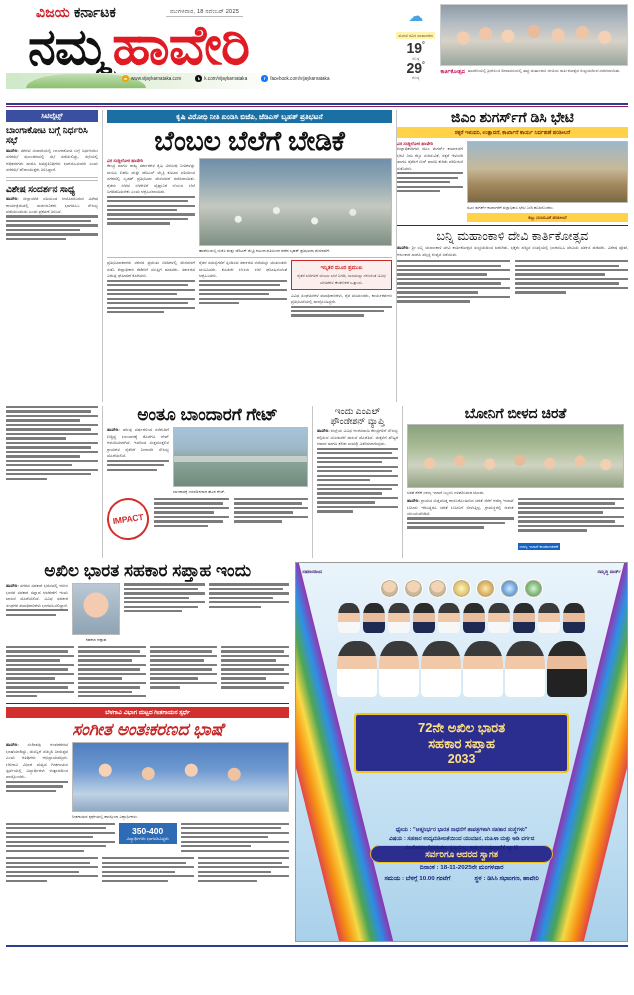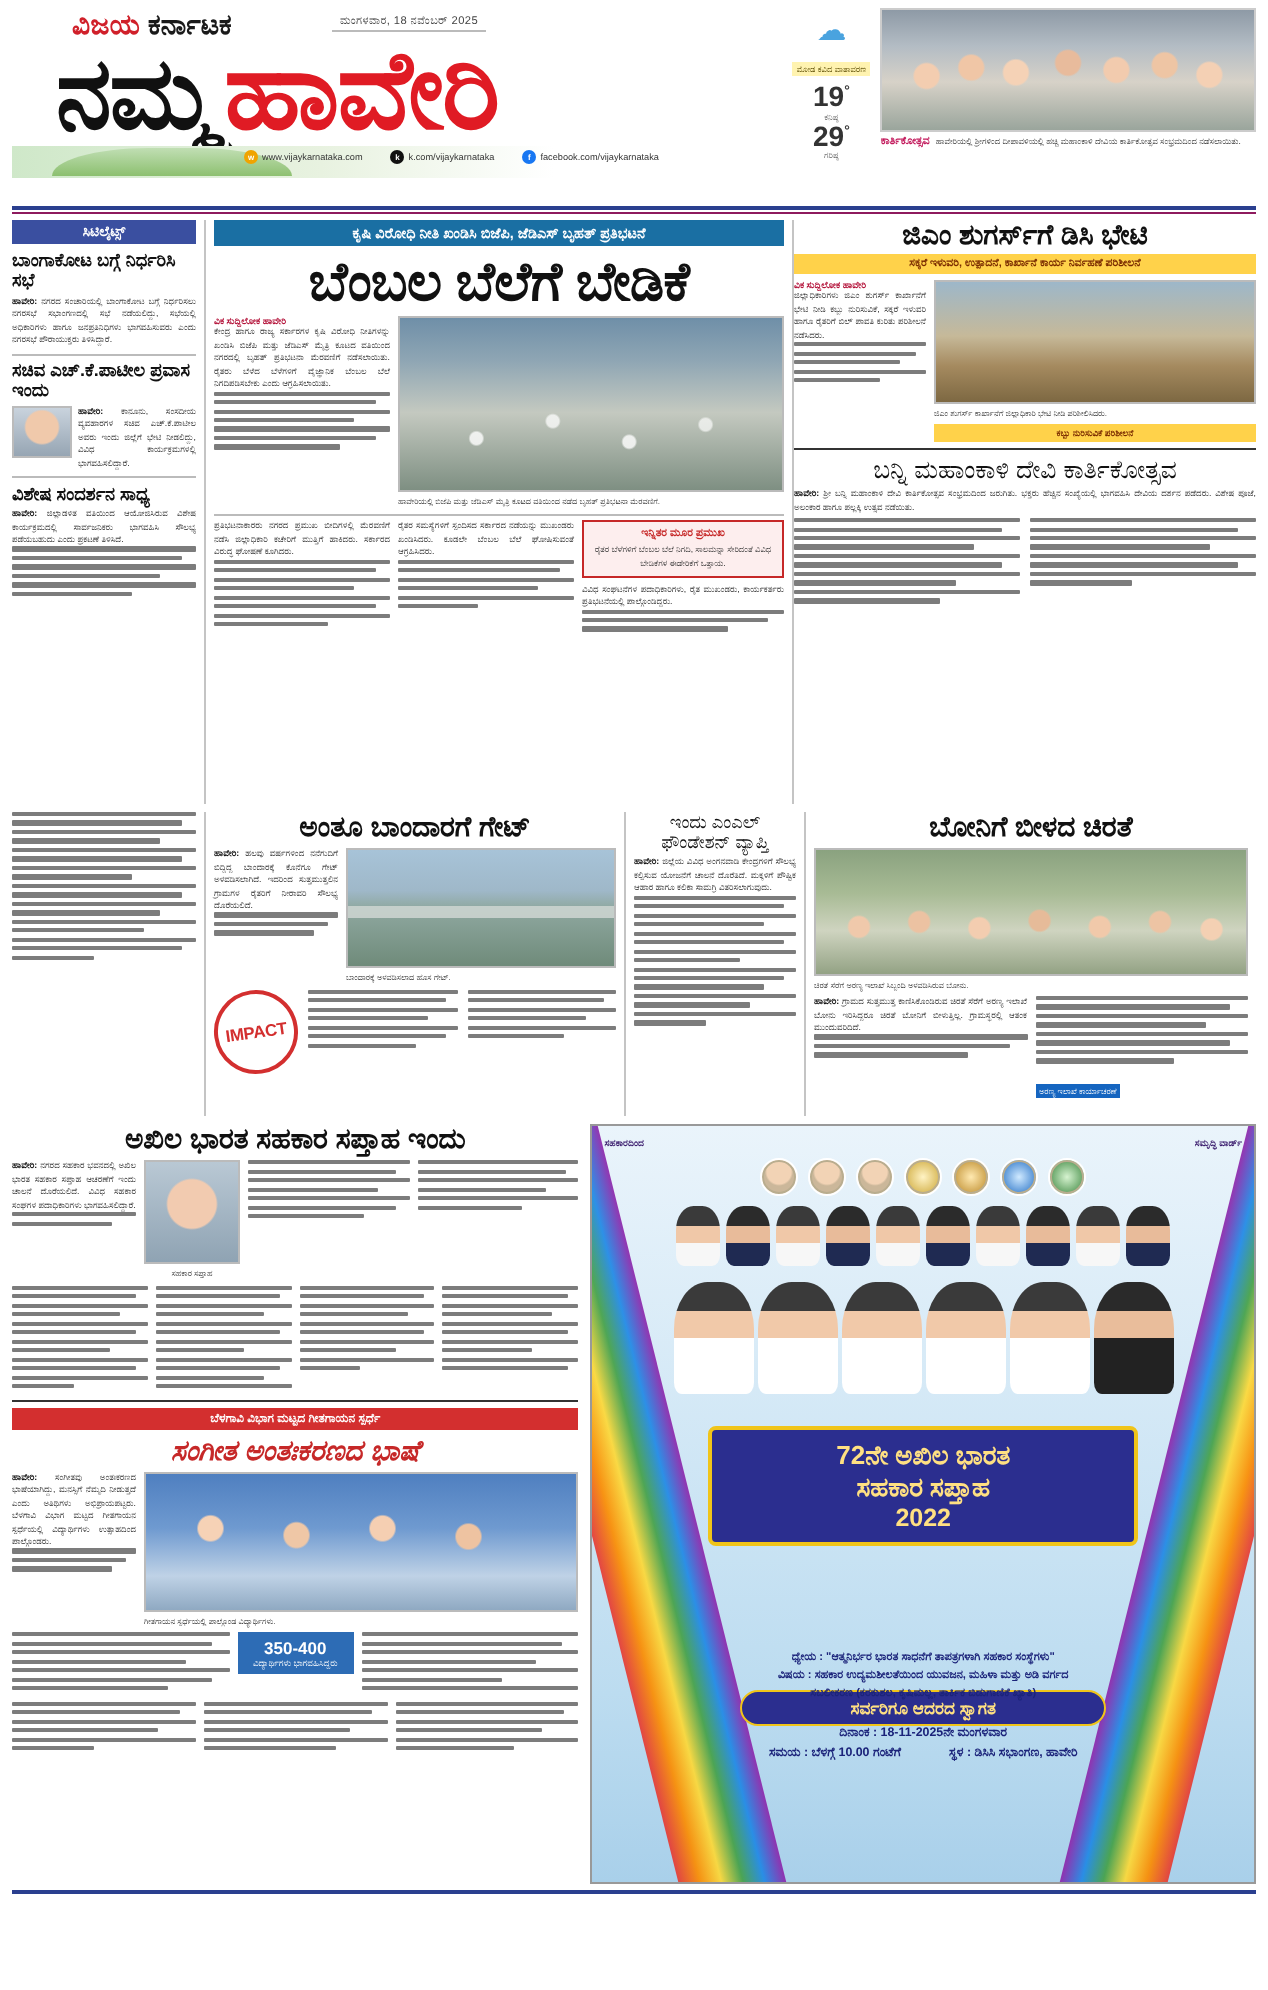--- a/index.html
+++ b/index.html
@@ -80,21 +80,21 @@
 
   
   .kn { font-family: "Liberation Sans", sans-serif; }
   .band { background: #1a6fa3; color: #fff; text-align: center; font-size: 7.2px;
           padding: 2px 3px; font-weight: bold; }
   .band-yellow { background: #ffd24a; color: #7a2b00; text-align: center;
                  font-size: 5.4px; padding: 2px; font-weight: bold; }
   .band-red { background: #d32f2f; color: #fff; text-align: center; font-size: 6px;
               padding: 2px; font-weight: bold; }
   .hl-xl { font-size: 27px; font-weight: bold; color: #111; text-align: center; line-height: 1.05; letter-spacing: -.3px; }
-  .hl-lg { font-size: 14px; font-weight: bold; color: #111; text-align: center; line-height: 1.08; }
+  .hl-lg { font-size: 17px; font-weight: bold; color: #111; text-align: center; line-height: 1.08; }
   .hl-md { font-size: 14px; font-weight: bold; color: #111; text-align: center; line-height: 1.1; }
   .hl-sm { font-size: 11px; font-weight: normal; color: #111; line-height: 1.12; }
   .body-txt { font-size: 4.3px; color: #2a2a2a; line-height: 1.5; text-align: justify; }
   .byline { font-size: 4.4px; font-weight: bold; color: #111; }
   .bullet-lead { font-size: 4.6px; font-weight: bold; color: #b4133a; }
   .hr-thin { height: .5px; background: #bbb; margin: 3px 0; }
   .hr-dark { height: 1px; background: #333; margin: 3px 0; }
   .vrule { border-left: .5px solid #c4c4c4; }
 
   
@@ -320,30 +320,20 @@
       <div>
         <div class="side-title kn">ಬಾಂಗಾಕೋಟ ಬಗ್ಗೆ ನಿರ್ಧರಿಸಿ ಸಭೆ</div>
         <div class="body-txt kn">
           <span class="byline">ಹಾವೇರಿ:</span>
           <span>ನಗರದ ಸಂಚಾರಿಯಲ್ಲಿ ಬಾಂಗಾಕೋಟ ಬಗ್ಗೆ ನಿರ್ಧರಿಸಲು ನಗರಸಭೆ ಸಭಾಂಗಣದಲ್ಲಿ ಸಭೆ ನಡೆಯಲಿದ್ದು, ಸಭೆಯಲ್ಲಿ ಅಧಿಕಾರಿಗಳು ಹಾಗೂ ಜನಪ್ರತಿನಿಧಿಗಳು ಭಾಗವಹಿಸುವರು ಎಂದು ನಗರಸಭೆ ಪೌರಾಯುಕ್ತರು ತಿಳಿಸಿದ್ದಾರೆ.</span>
         </div>
       </div>
 
       <div class="hr-thin"></div>
 
-      <div>
-        <div class="side-title kn">ಸಚಿವ ಎಚ್.ಕೆ.ಪಾಟೀಲ ಪ್ರವಾಸ ಇಂದು</div>
-        <div style="display:flex;gap:3px;">
-          <div style="width:30px;height:26px;border:.5px solid #bbb;background:radial-gradient(circle at 50% 40%,#f0c9ab 8px,transparent 9px),linear-gradient(to bottom,#c9d3dd,#96a5b3);flex:none;"></div>
-          <div class="body-txt kn">
-            <span class="byline">ಹಾವೇರಿ:</span>
-            <span>ಕಾನೂನು, ಸಂಸದೀಯ ವ್ಯವಹಾರಗಳ ಸಚಿವ ಎಚ್.ಕೆ.ಪಾಟೀಲ ಅವರು ಇಂದು ಜಿಲ್ಲೆಗೆ ಭೇಟಿ ನೀಡಲಿದ್ದು, ವಿವಿಧ ಕಾರ್ಯಕ್ರಮಗಳಲ್ಲಿ ಭಾಗವಹಿಸಲಿದ್ದಾರೆ.</span>
-          </div>
-        </div>
-      </div>
 
       <div class="hr-thin"></div>
 
       <div>
         <div class="side-title kn">ವಿಶೇಷ ಸಂದರ್ಶನ ಸಾಧ್ಯ</div>
         <div class="body-txt kn">
           <span class="byline">ಹಾವೇರಿ:</span>
           <span>ಜಿಲ್ಲಾಡಳಿತ ವತಿಯಿಂದ ಆಯೋಜಿಸಿರುವ ವಿಶೇಷ ಕಾರ್ಯಕ್ರಮದಲ್ಲಿ ಸಾರ್ವಜನಿಕರು ಭಾಗವಹಿಸಿ ಸೌಲಭ್ಯ ಪಡೆಯಬಹುದು ಎಂದು ಪ್ರಕಟಣೆ ತಿಳಿಸಿದೆ.</span>
         </div>
         <span class="fake s100"></span>
@@ -782,21 +772,21 @@
           <div class="bl"></div>
           <div class="bl"></div>
           <div class="bl"></div>
           <div class="bl"></div>
           <div class="bl dark"></div>
         </div>
 
         <div class="ad-title-box">
           <div class="t kn">72ನೇ ಅಖಿಲ ಭಾರತ</div>
           <div class="t kn">ಸಹಕಾರ ಸಪ್ತಾಹ</div>
-          <div class="y">2022</div>
+          <div class="y">2033</div>
         </div>
 
         <div class="ad-welcome kn">ಸರ್ವರಿಗೂ ಆದರದ ಸ್ವಾಗತ</div>
 
         <div class="ad-lines">
           <div class="kn">ಧ್ಯೇಯ : "ಆತ್ಮನಿರ್ಭರ ಭಾರತ ಸಾಧನೆಗೆ ತಾಪತ್ರಗಳಾಗಿ ಸಹಕಾರ ಸಂಸ್ಥೆಗಳು"</div>
           <div class="kn">ವಿಷಯ : ಸಹಕಾರ ಉದ್ಯಮಶೀಲತೆಯಿಂದ ಯುವಜನ, ಮಹಿಳಾ ಮತ್ತು ಅಡಿ ವರ್ಗದ</div>
           <div class="kn">ಸಬಲೀಕರಣ (ಕರಕುಶಲ, ಕೃಷಿಮಲ್ಲ, ತಾರ್ಕಿಕ ಬಿಡುಗಾಣಿಕೆ ಖ್ಯಾತಿ)</div>
         </div>
 

